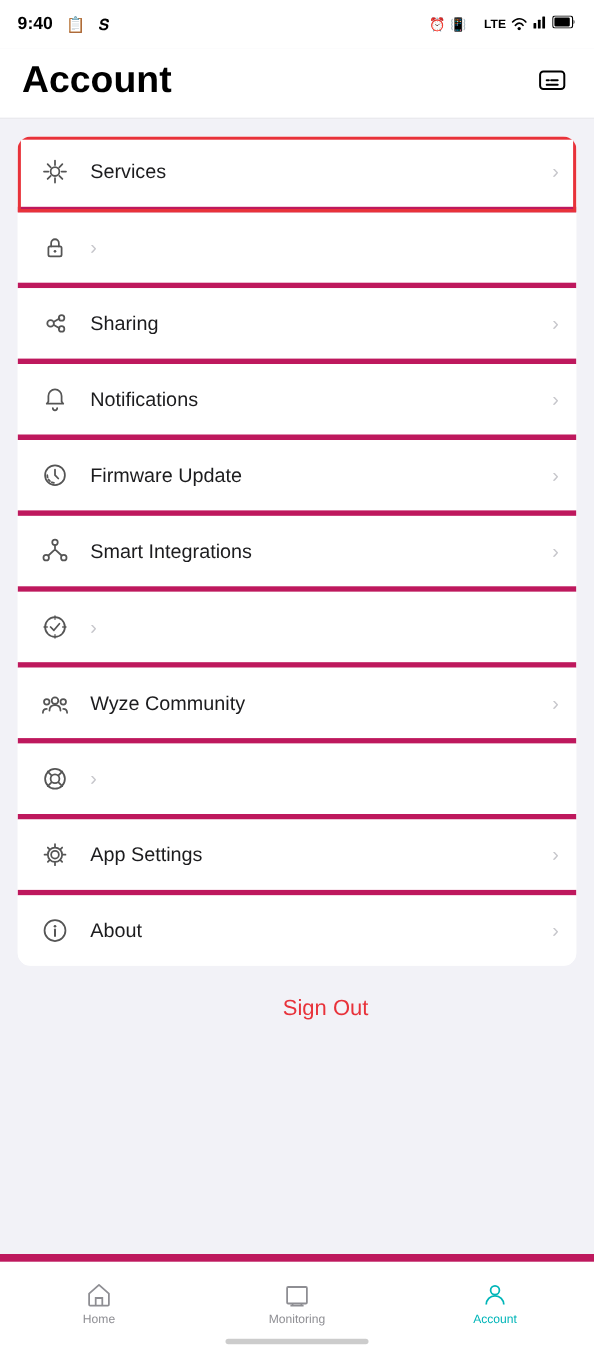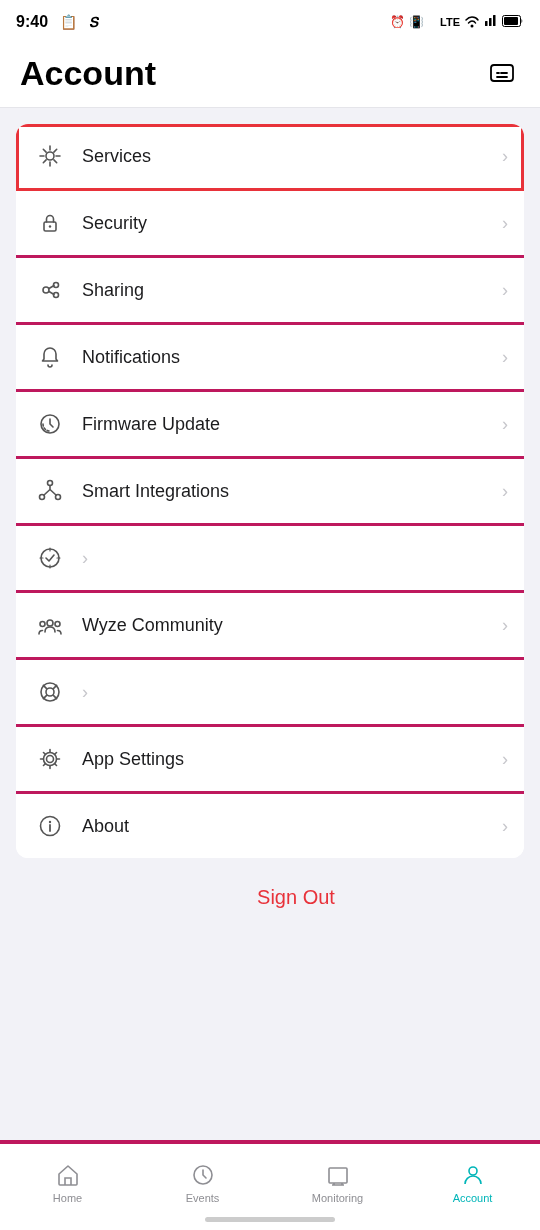--- a/index.html
+++ b/index.html
@@ -59,21 +59,21 @@
       background: #ffffff;
       border-radius: 12px;
       margin: 16px 16px 0 16px;
       overflow: hidden;
     }
 
     .menu-item {
       display: flex;
       align-items: center;
       padding: 14px 16px;
-      border-bottom: 3px solid #be185d;
+      border-bottom: 5px solid #be185d;
       cursor: pointer;
       position: relative;
       background: #ffffff;
     }
     .menu-item:last-child {
       border-bottom: none;
     }
     .menu-item.highlighted {
       outline: 3px solid #e8323a;
       outline-offset: -3px;
@@ -116,21 +116,21 @@
       cursor: pointer;
     }
 
     
     .bottom-nav {
       position: absolute;
       bottom: 0;
       left: 0;
       right: 0;
       background: #ffffff;
-      border-top: 4px solid #be185d;
+      border-top: 7px solid #be185d;
       display: flex;
       height: 90px;
       padding-bottom: 16px;
     }
     .nav-item {
       flex: 1;
       display: flex;
       flex-direction: column;
       align-items: center;
       justify-content: center;
@@ -232,21 +232,20 @@
   </div>
 
   <div class="menu-item">
     <div class="menu-item-icon">
       <svg class="menu-svg" viewBox="0 0 26 26">
         <rect x="7" y="12" width="12" height="9" rx="1.5"></rect>
         <path d="M9.5 12v-3a3.5 3.5 0 017 0v3" stroke-linecap="round"></path>
         <circle cx="13" cy="16.5" r="1.2" fill="#555" stroke="none"></circle>
       </svg>
     </div>
-    <span class="menu-item-label">Security</span>
     <span class="menu-item-chevron">›</span>
   </div>
 
   <div class="menu-item">
     <div class="menu-item-icon">
       <svg class="menu-svg" viewBox="0 0 26 26">
         <circle cx="9" cy="13" r="3"></circle>
         <circle cx="19" cy="8" r="2.5"></circle>
         <circle cx="19" cy="18" r="2.5"></circle>
         <path d="M12 11.5l5-3M12 14.5l5 3" stroke-linecap="round"></path>
@@ -365,29 +364,20 @@
   <div class="nav-item">
     <div class="nav-icon">
       <svg width="26" height="26" viewBox="0 0 26 26" fill="none" stroke="#8e8e93" stroke-width="1.6">
         <path d="M4 12l9-8 9 8v10a1 1 0 01-1 1H5a1 1 0 01-1-1V12z" stroke-linejoin="round"></path>
         <path d="M10 23V16h6v7"></path>
       </svg>
     </div>
     <span class="nav-label">Home</span>
   </div>
 
-  <div class="nav-item">
-    <div class="nav-icon">
-      <svg width="26" height="26" viewBox="0 0 26 26" fill="none" stroke="#8e8e93" stroke-width="1.6">
-        <circle cx="13" cy="13" r="9"></circle>
-        <path d="M13 8v5l3 3" stroke-linecap="round"></path>
-      </svg>
-    </div>
-    <span class="nav-label">Events</span>
-  </div>
 
   <div class="nav-item">
     <div class="nav-icon">
       <svg width="26" height="26" viewBox="0 0 26 26" fill="none" stroke="#8e8e93" stroke-width="1.6">
         <path d="M5 6h16a1 1 0 011 1v13a1 1 0 01-1 1H5a1 1 0 01-1-1V7a1 1 0 011-1z"></path>
         <path d="M9 21v2M17 21v2M7 23h12"></path>
       </svg>
     </div>
     <span class="nav-label">Monitoring</span>
   </div>

